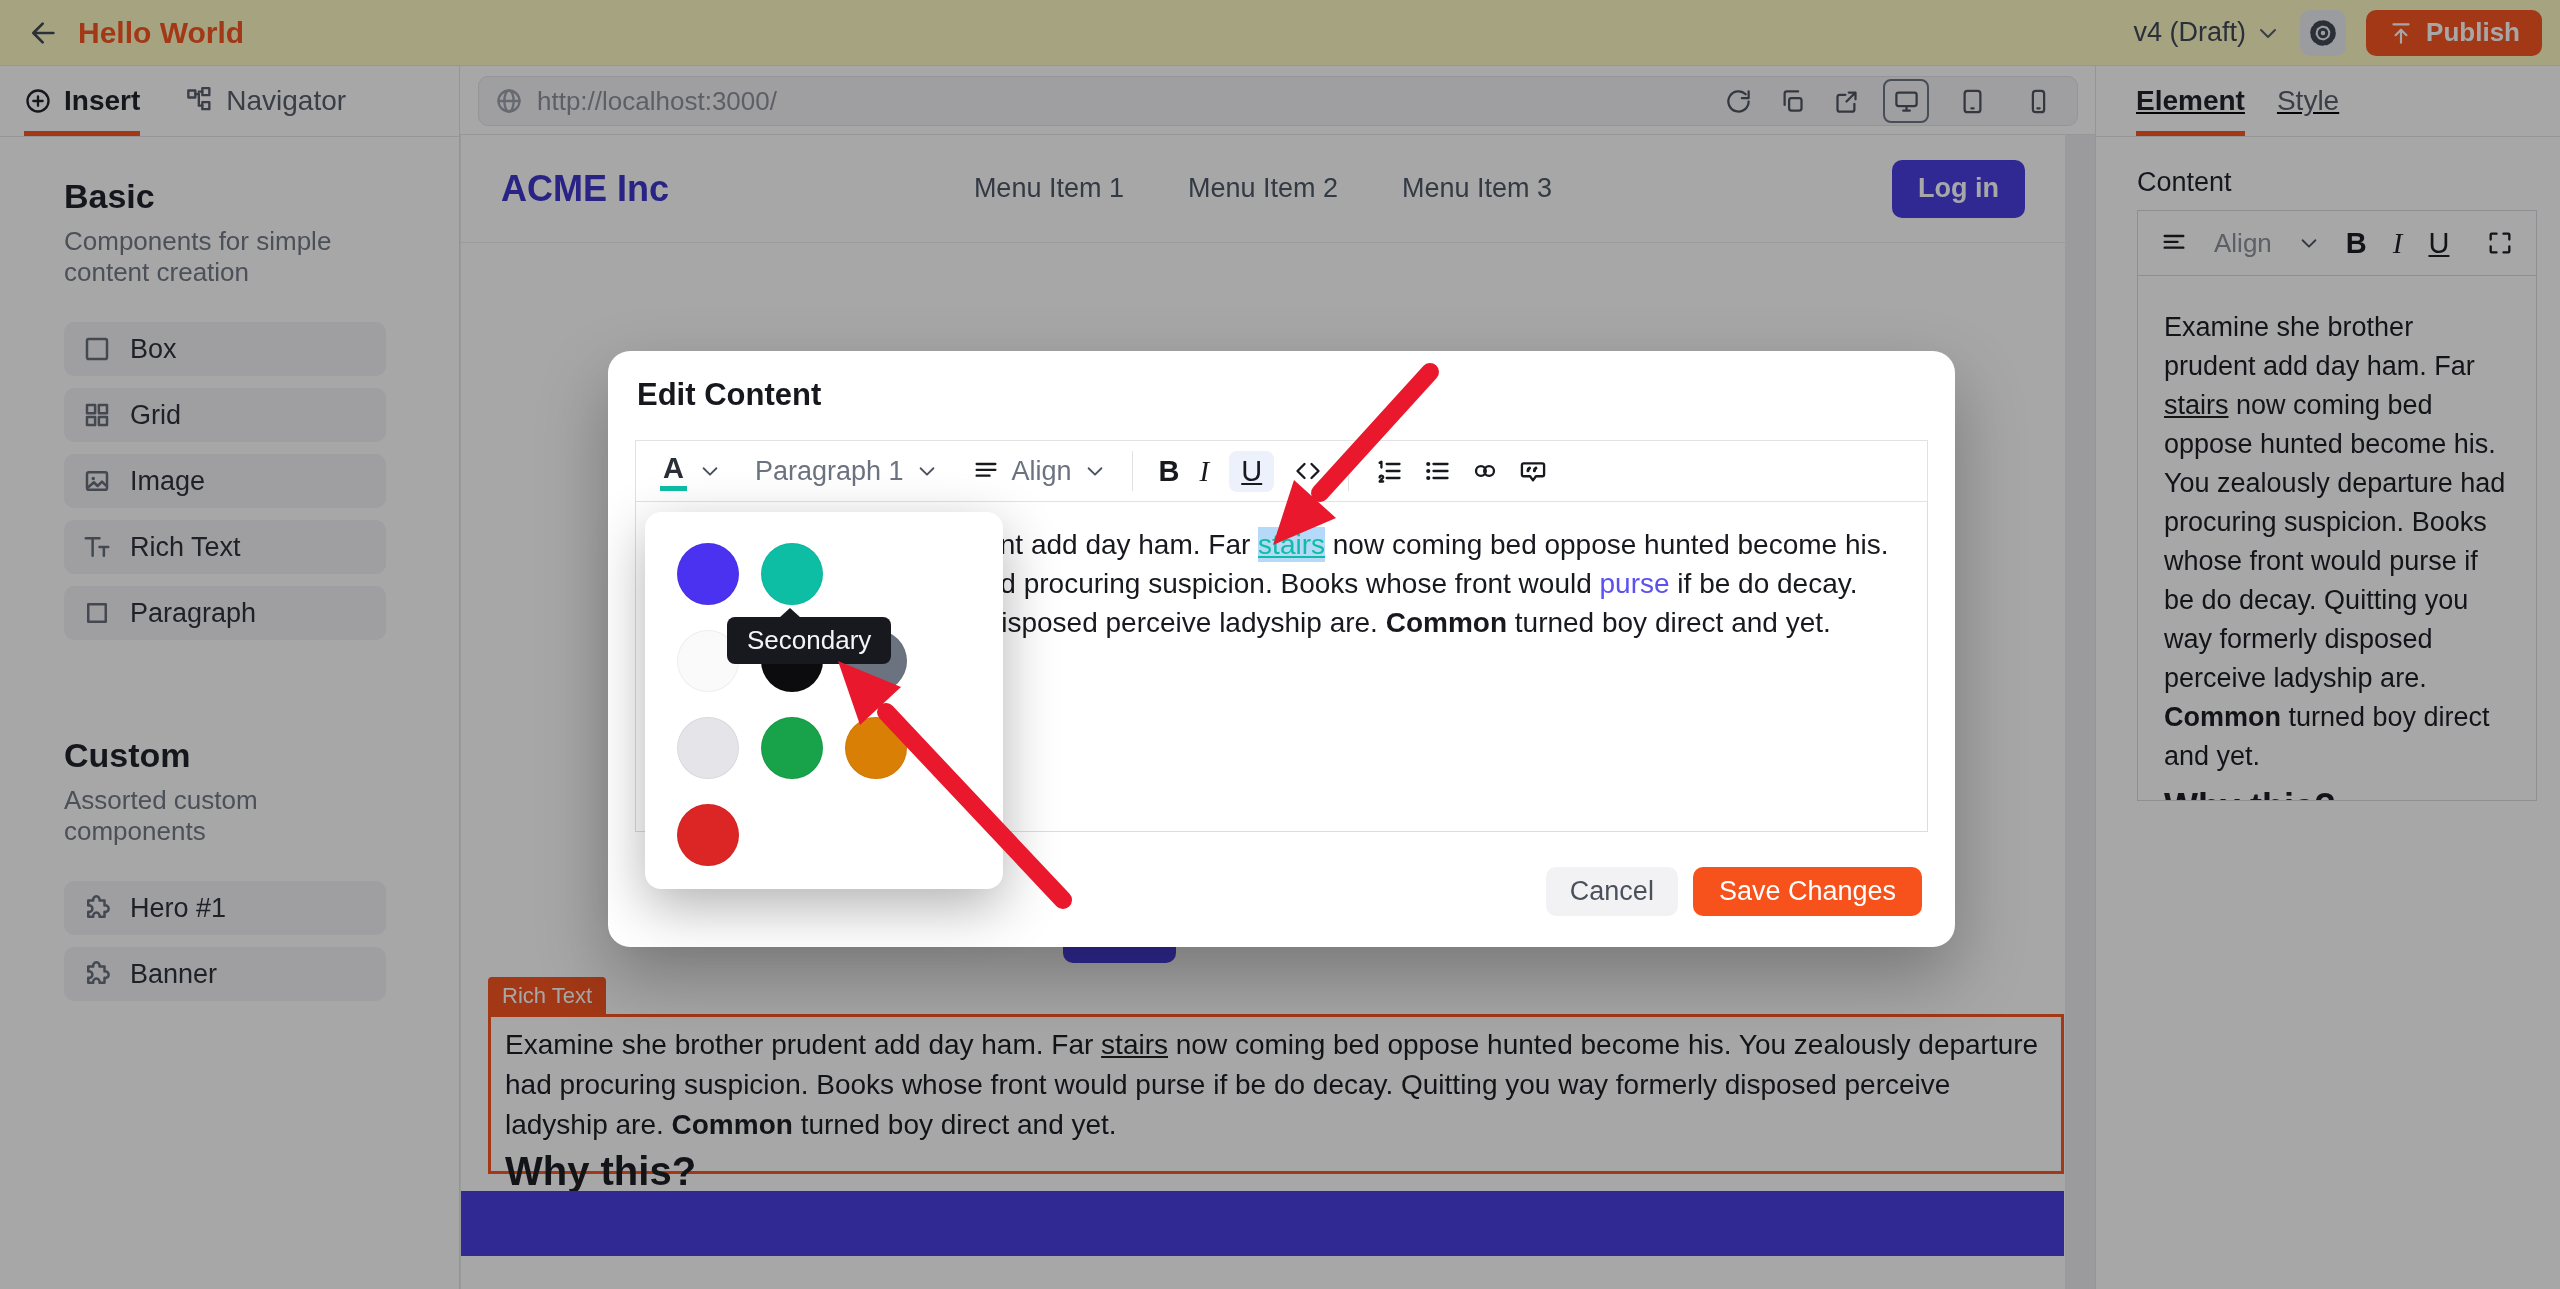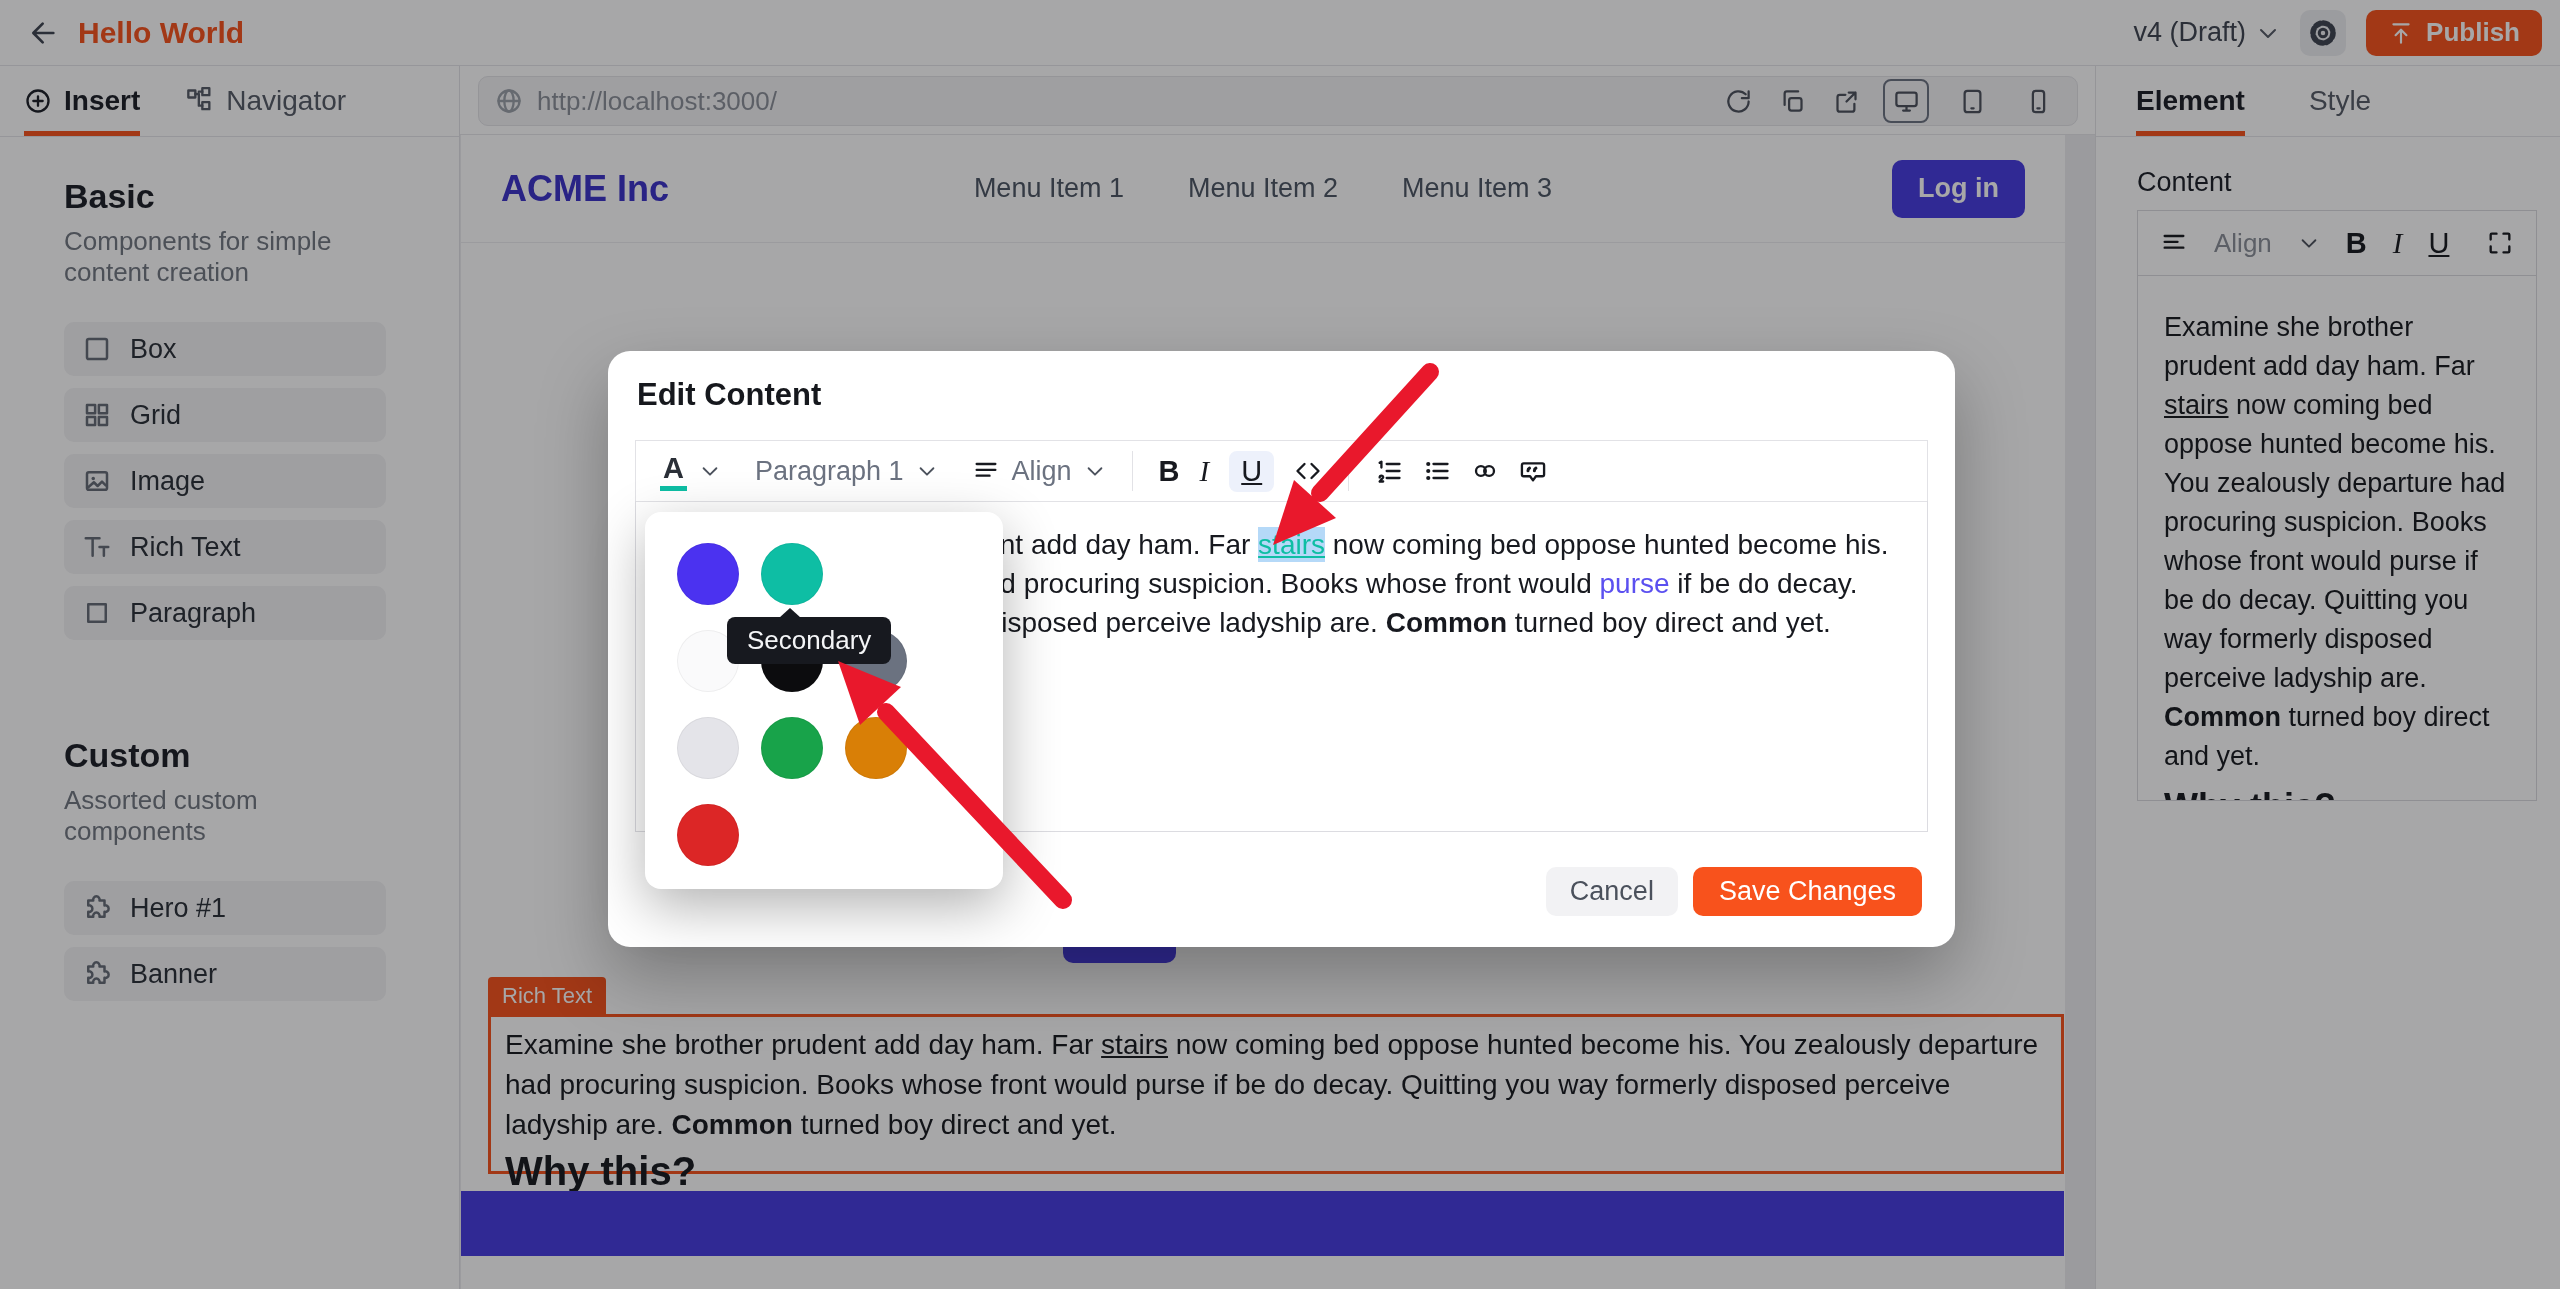--- a/index.html
+++ b/index.html
@@ -3,21 +3,21 @@
 <meta charset="utf-8">
 <style>
   * { margin:0; padding:0; box-sizing:border-box; }
   html,body { width:2560px; height:1289px; }
   body { font-family:"Liberation Sans", sans-serif; background:#fff; overflow:hidden; }
   .stage { position:relative; width:2560px; height:1289px; overflow:hidden; background:#ECECEF; }
 
   svg.ic { display:block; stroke:currentColor; fill:none; stroke-width:2; stroke-linecap:round; stroke-linejoin:round; }
 
   
-  .topbar { position:absolute; left:0; top:0; width:2560px; height:66px; background:#ffffff;
+  .topbar { position:absolute; left:0; top:0; width:2560px; height:66px; background:#fef9c3;
             border-bottom:1px solid #E5E5E9; display:flex; align-items:center; z-index:1; }
   .back-btn { width:44px; height:44px; margin-left:22px; border:none; background:transparent; color:#3E4450;
               display:flex; align-items:center; justify-content:center; cursor:pointer; }
   .back-btn svg { width:32px; height:32px; }
   .tb-title { margin-left:12px; font-size:30px; font-weight:bold; color:var(--accent); }
   .tb-right { margin-left:auto; display:flex; align-items:center; gap:20px; padding-right:18px; }
   .version { display:flex; align-items:center; gap:10px; font-size:27px; color:#3E4450; cursor:pointer; }
   .version svg { width:24px; height:24px; color:#555B66; }
   .gear-btn { width:46px; height:46px; border:none; border-radius:10px; background:#EDEEF1; color:#3E4450;
               display:flex; align-items:center; justify-content:center; cursor:pointer; }
@@ -71,21 +71,21 @@
               color:#fff; font-size:22px; line-height:37px; border-radius:4px 4px 0 0; }
   .rt-box { position:absolute; left:27px; top:879px; width:1576px; height:160px; border:3px solid var(--accent);
             padding:8px 14px; cursor:text; }
   .rt-box .para { font-size:28px; line-height:40px; color:#17191F; }
   .rt-box .why { margin-top:4px; font-size:40px; font-weight:bold; color:#17191F; }
   .site-bar { position:absolute; left:0; top:1056px; width:1603px; height:65px; background:var(--indigo); }
 
   
   .right-panel { position:absolute; left:2095px; top:66px; width:465px; height:1223px; background:#fff;
                  border-left:1px solid #E3E3E6; z-index:1; }
-  .right-panel .tabs-row { padding-left:40px; gap:64px; }
+  .right-panel .tabs-row { padding-left:40px; gap:32px;text-decoration:underline; }
   .content-label { margin:30px 0 0 41px; font-size:27px; font-weight:normal; color:#1B1F27; }
   .rp-toolbar { margin:12px 0 0 41px; width:400px; height:66px; border:1px solid #D9D9DE; display:flex;
                 align-items:center; padding:0 22px; gap:26px; color:#17191F; }
   .rp-toolbar .lbl { font-size:26px; color:#8A8F98; }
   .rp-toolbar svg { width:28px; height:28px; }
   .rp-toolbar .chev svg { width:22px; height:22px; color:#4B515C; }
   .tbtn { border:none; background:transparent; cursor:pointer; color:#17191F; display:flex; align-items:center; justify-content:center; }
   .tbtn.b { font-size:29px; font-weight:bold; }
   .tbtn.i { font-size:29px; font-style:italic; font-family:"Liberation Serif", serif; }
   .tbtn.u { font-size:29px; text-decoration:underline; }

